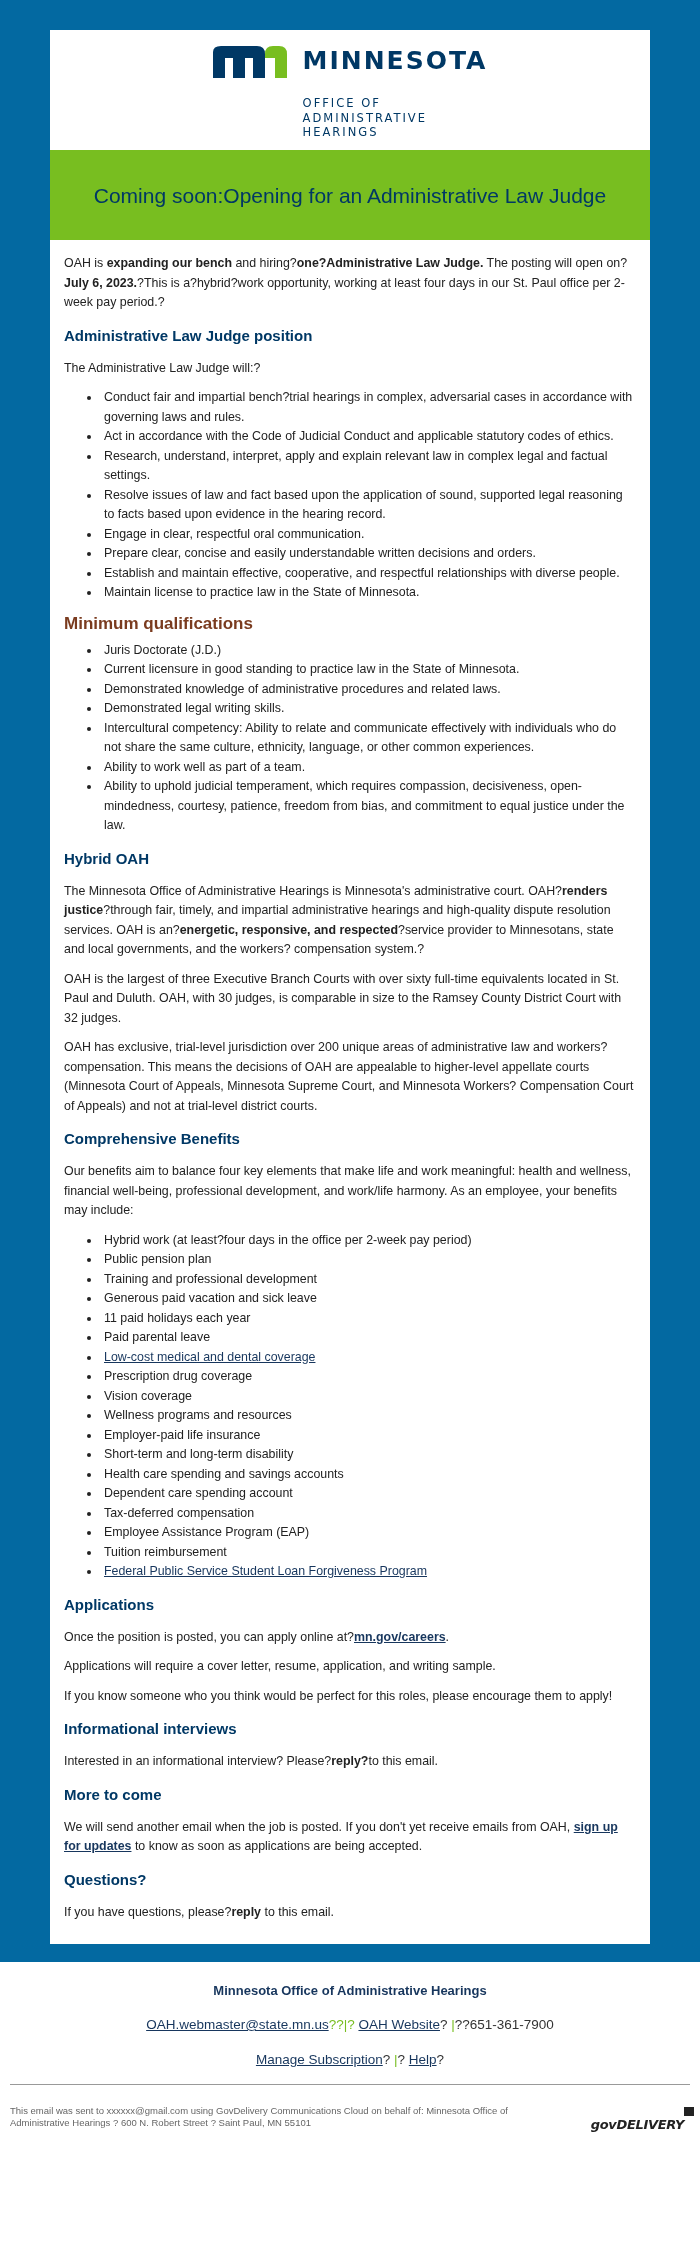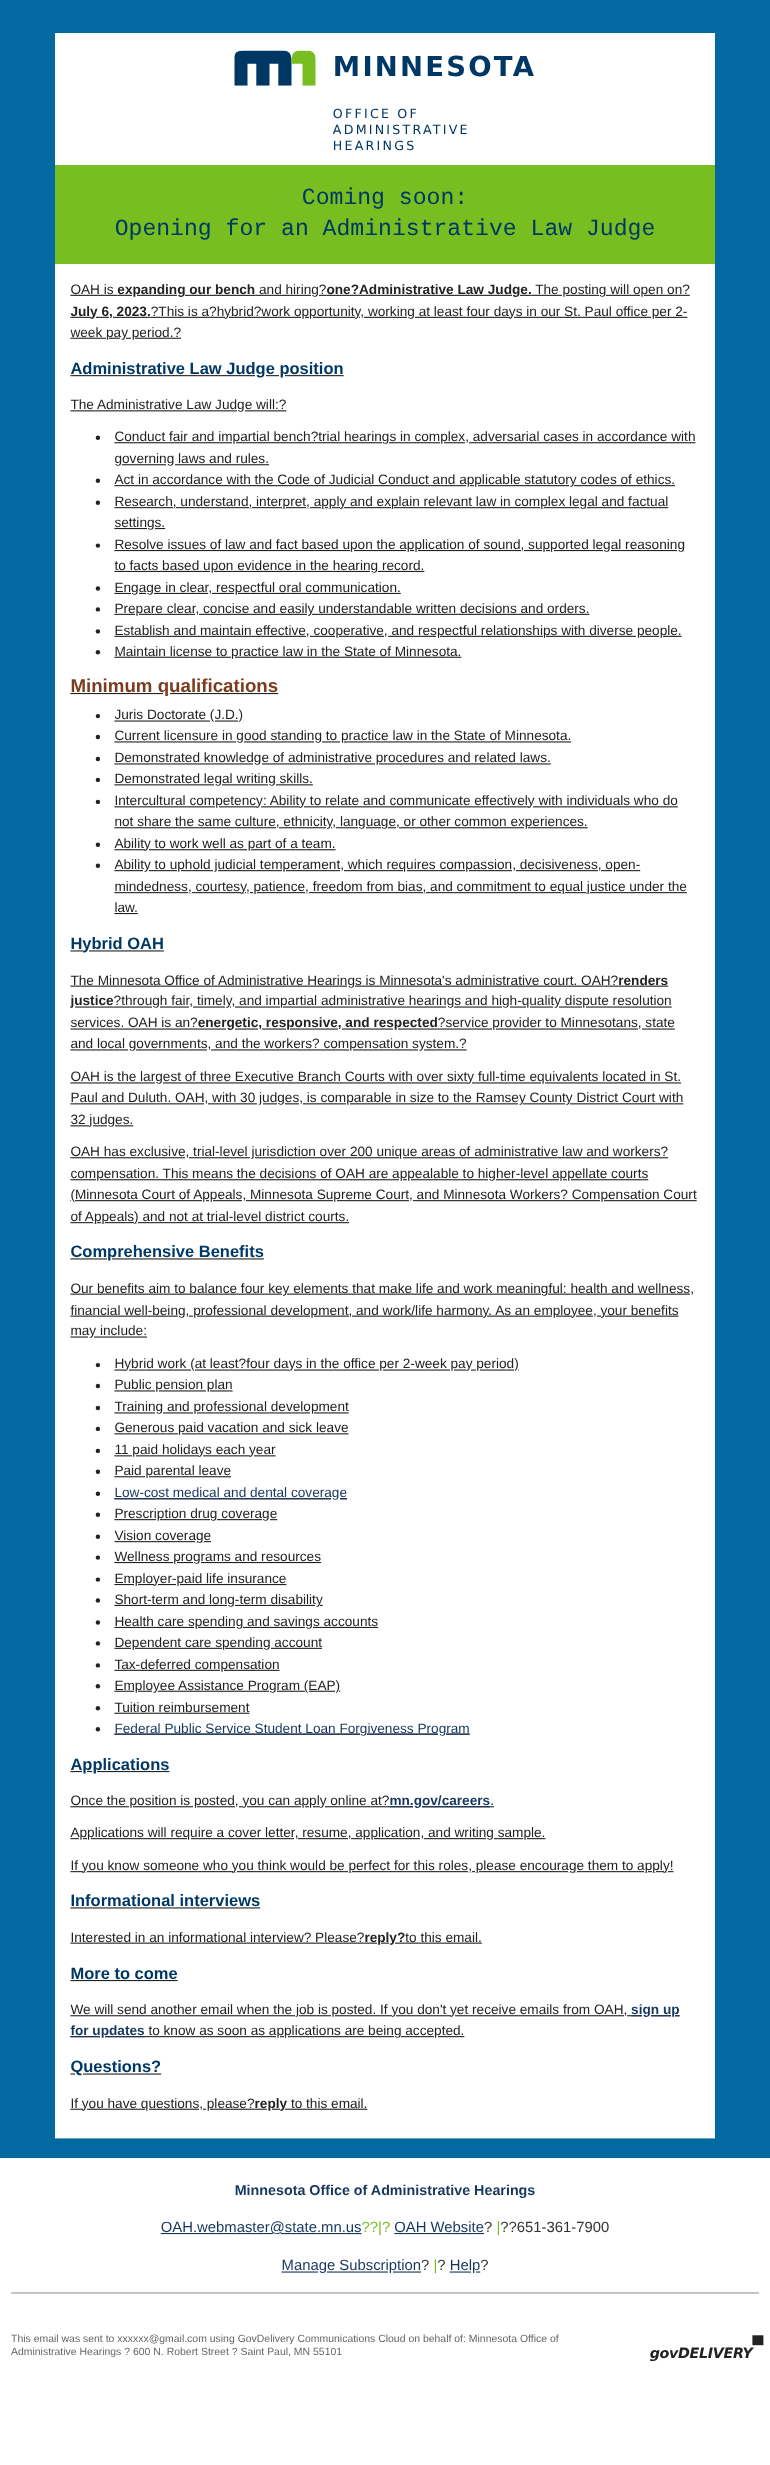--- a/index.html
+++ b/index.html
@@ -49,35 +49,34 @@
       font-size: 11.5px;
       letter-spacing: 2px;
       color: #003865;
       line-height: 14.5px;
       margin-top: 20px;
     }
     .banner {
       background: #78be20;
       height: 90px;
       display: flex;
-      flex-direction: column;
+      flex-direction: row;
       justify-content: center;
       align-items: center;
       color: #003865;
-      font-family: Liberation Mono, monospace;
+      font-family: Liberation Sans, sans-serif;
       font-size: 21px;
       line-height: 29px;
     }
     .content {
       padding: 14px 14px 0 14px;
       font-family: "Liberation Sans", sans-serif;
       font-size: 12.4px;
       line-height: 19.5px;
       color: #222222;
-      text-decoration: underline;
     }
     .content p { margin-bottom: 10px; }
     .content b { font-weight: bold; }
     h2.sec {
       text-align: left;
       color: #003865;
       font-family: "Liberation Sans", sans-serif;
       font-size: 15px;
       font-weight: bold;
       line-height: 26px;
@@ -130,21 +129,21 @@
       font-size: 13.5px;
       line-height: 18px;
       color: #333333;
       margin-bottom: 17px;
     }
     .footer a { color: #17365d; text-decoration: underline; }
     .sep-green { color: #78be20; }
     .legal {
       border-top: 1px solid #999999;
       margin: 0 10px;
-      padding-top: 36px;
+      padding-top: 20px;
       height: 70px;
       display: flex;
       justify-content: space-between;
       align-items: flex-start;
     }
     .legal-text {
       font-family: "Liberation Sans", sans-serif;
       font-size: 9.5px;
       line-height: 12px;
       color: #666666;

